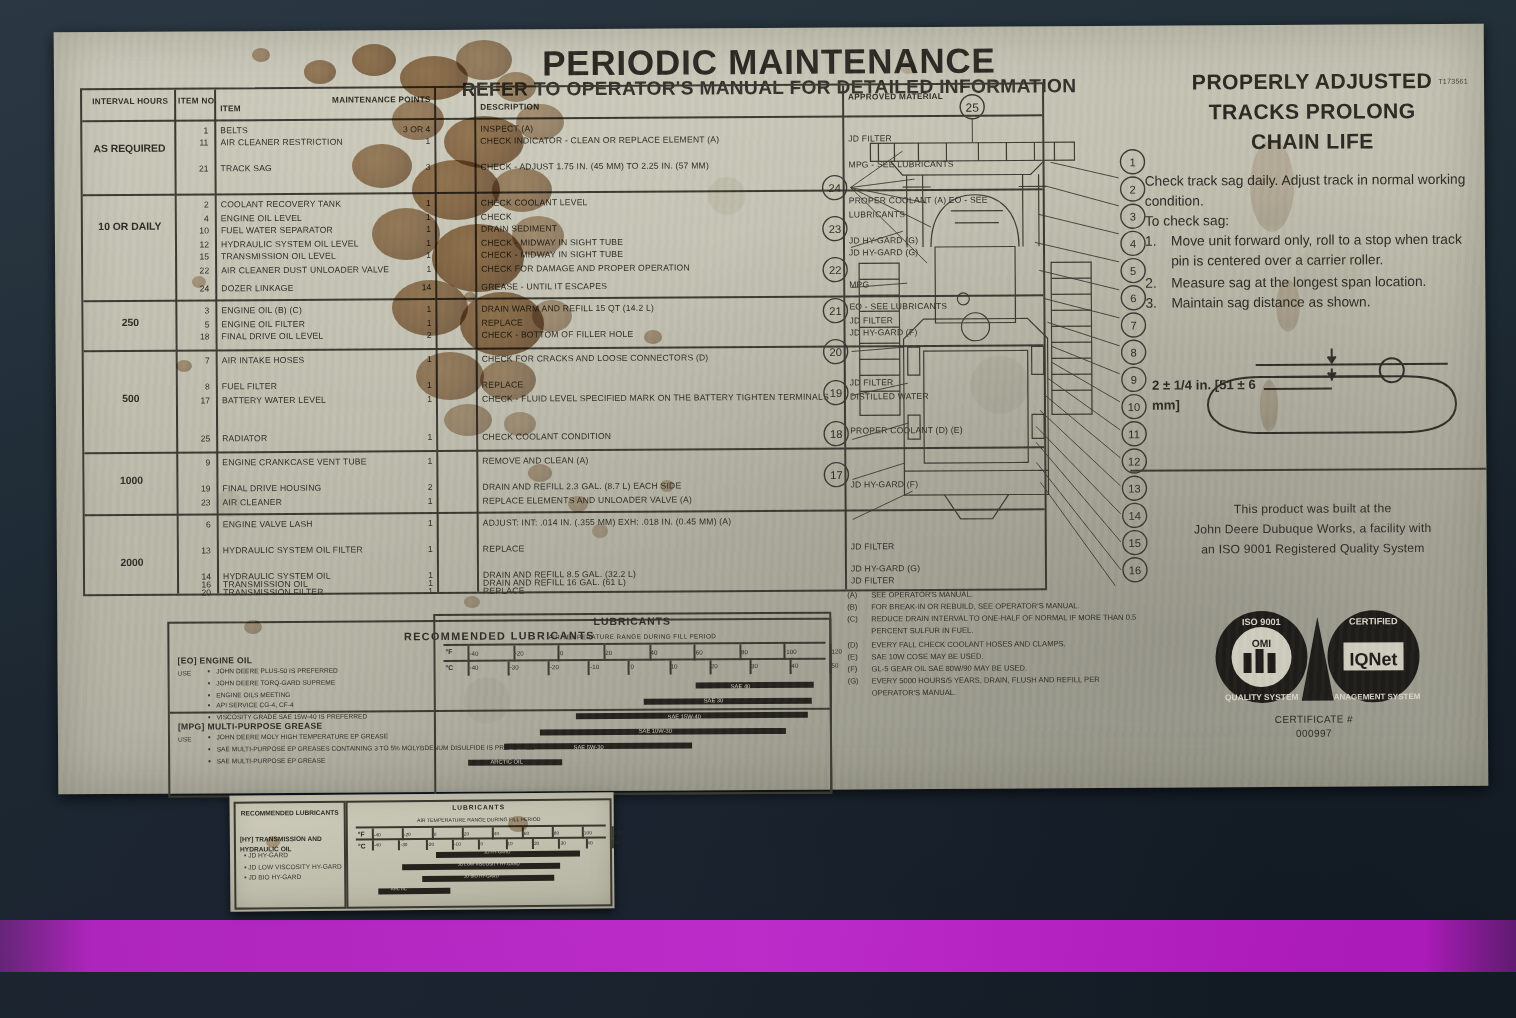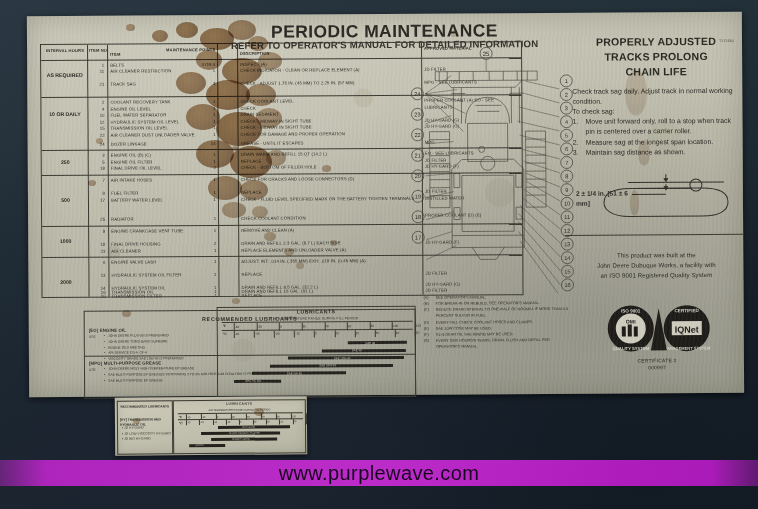--- a/index.html
+++ b/index.html
@@ -772,15 +772,14 @@
     <div class="rust" style="left:232px;top:298px;width:8px;height:6px;opacity:.35"></div>
     <div class="rust" style="left:254px;top:408px;width:10px;height:8px;opacity:.45"></div>
     <div class="rust" style="left:133px;top:418px;width:7px;height:6px;opacity:.4"></div>
     <div class="rust" style="left:450px;top:30px;width:8px;height:7px;opacity:.22"></div>
     <div class="rust" style="left:625px;top:70px;width:22px;height:46px;opacity:.18"></div>
     <div class="rust" style="left:638px;top:140px;width:12px;height:26px;opacity:.2"></div>
     <div class="rust" style="left:630px;top:190px;width:9px;height:26px;opacity:.22"></div>
   </div>
 
   <div id="wm"></div>
-  <div id="wm-txt">www.purplewave.com</div>
 
 </div>
 
 </body></html>

